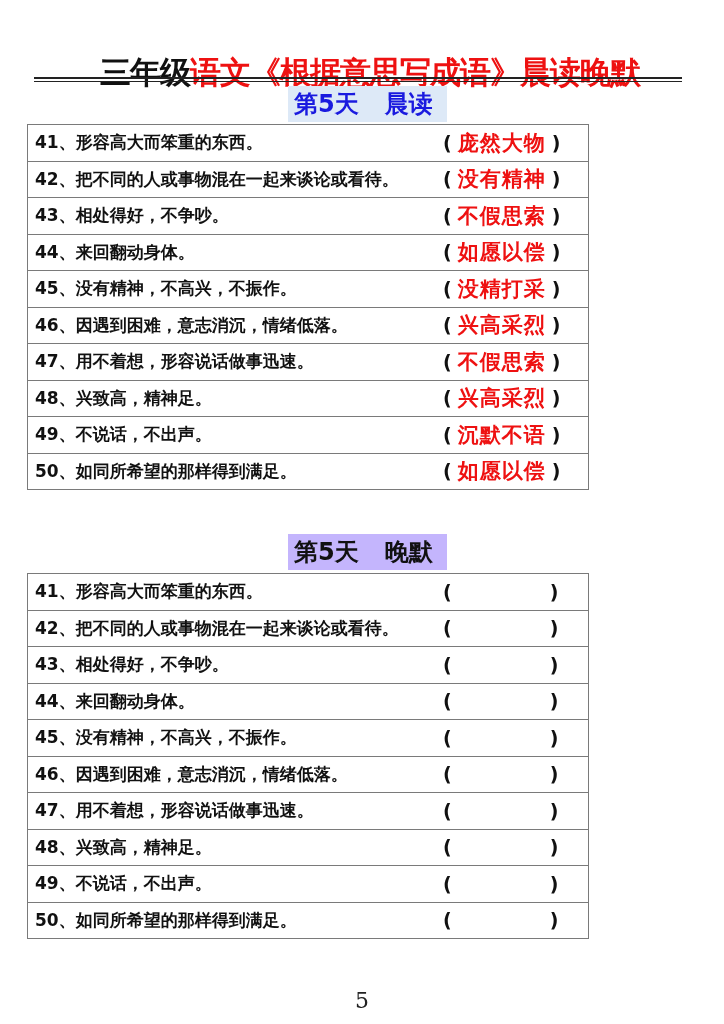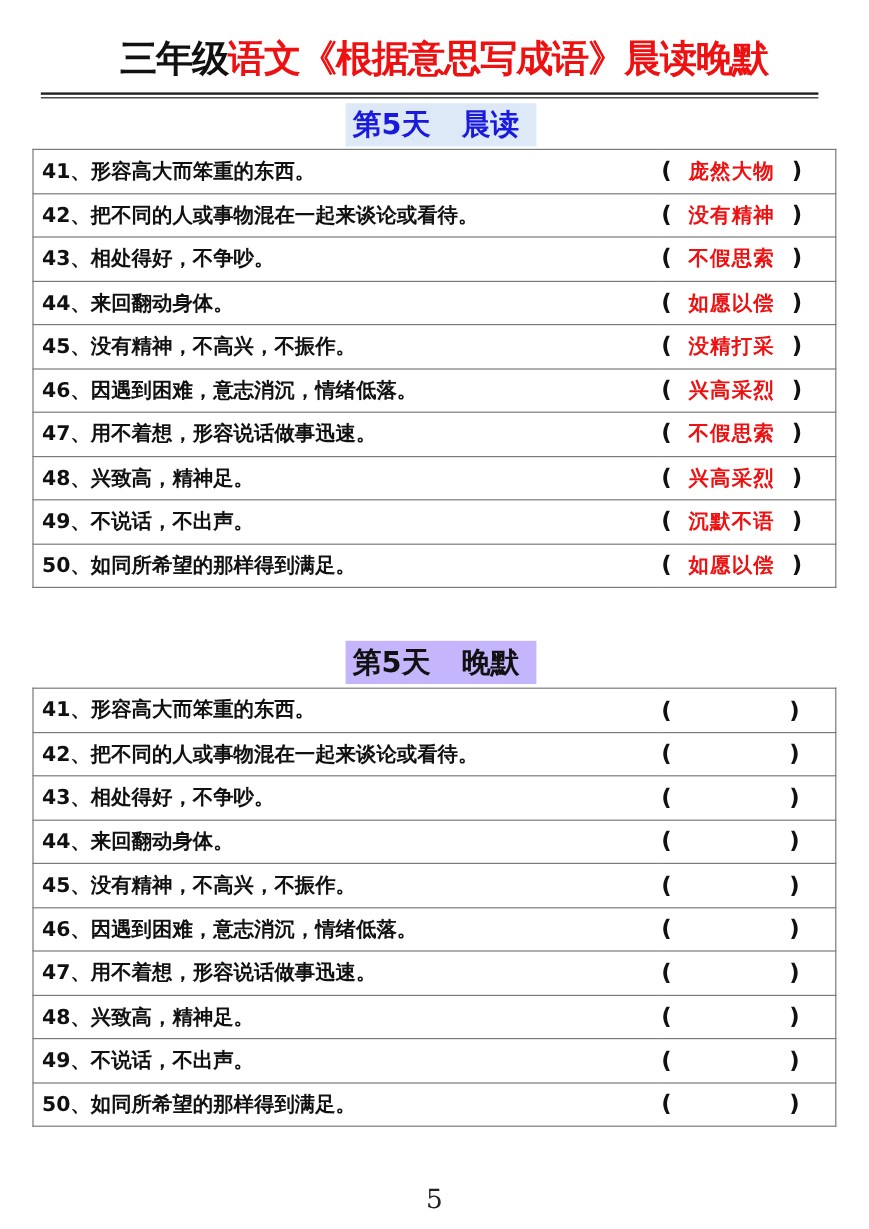--- a/index.html
+++ b/index.html
@@ -1,38 +1,38 @@
 <!DOCTYPE html>
 <html><head>
 <meta charset="utf-8">
 <style>
   html, body { margin:0; padding:0; background:#ffffff; }
   body { width:724px; height:1024px; position:relative; overflow:hidden;
          font-family:"DejaVu Sans","Liberation Sans",sans-serif; color:#111; }
-  .title { position:absolute; left:100px; top:28px; height:40px; width:590px;
+  .title { position:absolute; left:100px; top:52px; height:40px; width:590px;
            font-size:31px; font-weight:bold; white-space:nowrap; letter-spacing:-1px;
            font-family:"DejaVu Serif","Liberation Serif",serif; }
   .title .black { color:#111; }
   .title .red { color:#ee1111; }
   .rule { position:absolute; left:34px; width:648px; height:0; border-top:2px solid #222; }
   .badge { position:absolute; height:36px; line-height:36px; font-size:24px; font-weight:bold;
            padding:0 6px; white-space:nowrap; }
   .badge.morning { left:288px; top:86px; width:147px; background:#dde9f7; color:#1a1adf; }
   .badge.evening { left:288px; top:534px; width:147px; background:#c4b5fd; color:#111; }
   .badge span { display:inline-block; }
   .badge .gap { width:26px; }
-  table.quiz { position:absolute; left:27px; width:670px; border-collapse:collapse; }
+  table.quiz { position:absolute; left:27px; width:562px; border-collapse:collapse; }
   table.quiz td { border-top:1.5px solid #7a7a7a; border-bottom:1.5px solid #7a7a7a; height:35.5px; padding:0;
                   font-size:17px; font-weight:bold; }
   table.quiz tr td:first-child { border-left:1.5px solid #7a7a7a; padding-left:7px; }
   table.quiz tr td:last-child { border-right:1.5px solid #7a7a7a; }
   td.q { white-space:nowrap; }
   td.ans { width:145px; white-space:nowrap; }
   .paren { font-size:19px; font-weight:bold; color:#111; display:inline-block; }
-  .idiom { color:#ee1111; font-weight:bold; letter-spacing:1px; display:inline-block; width:100px; text-align:center; font-size:17px; }
+  .idiom { color:#ee1111; font-weight:bold; letter-spacing:1px; display:inline-block; width:100px; text-align:center; font-size:21px; }
   .blank { display:inline-block; width:98px; }
   .pageno { position:absolute; left:0; width:724px; top:988px; text-align:center; font-size:22px;
             font-family:"DejaVu Serif","Liberation Serif",serif; color:#222; }
 </style>
 </head>
 <body>
 
 <div class="title">
   <span class="black">三年级</span><span class="red">语文《根据意思写成语》晨读晚默</span>
 </div>

